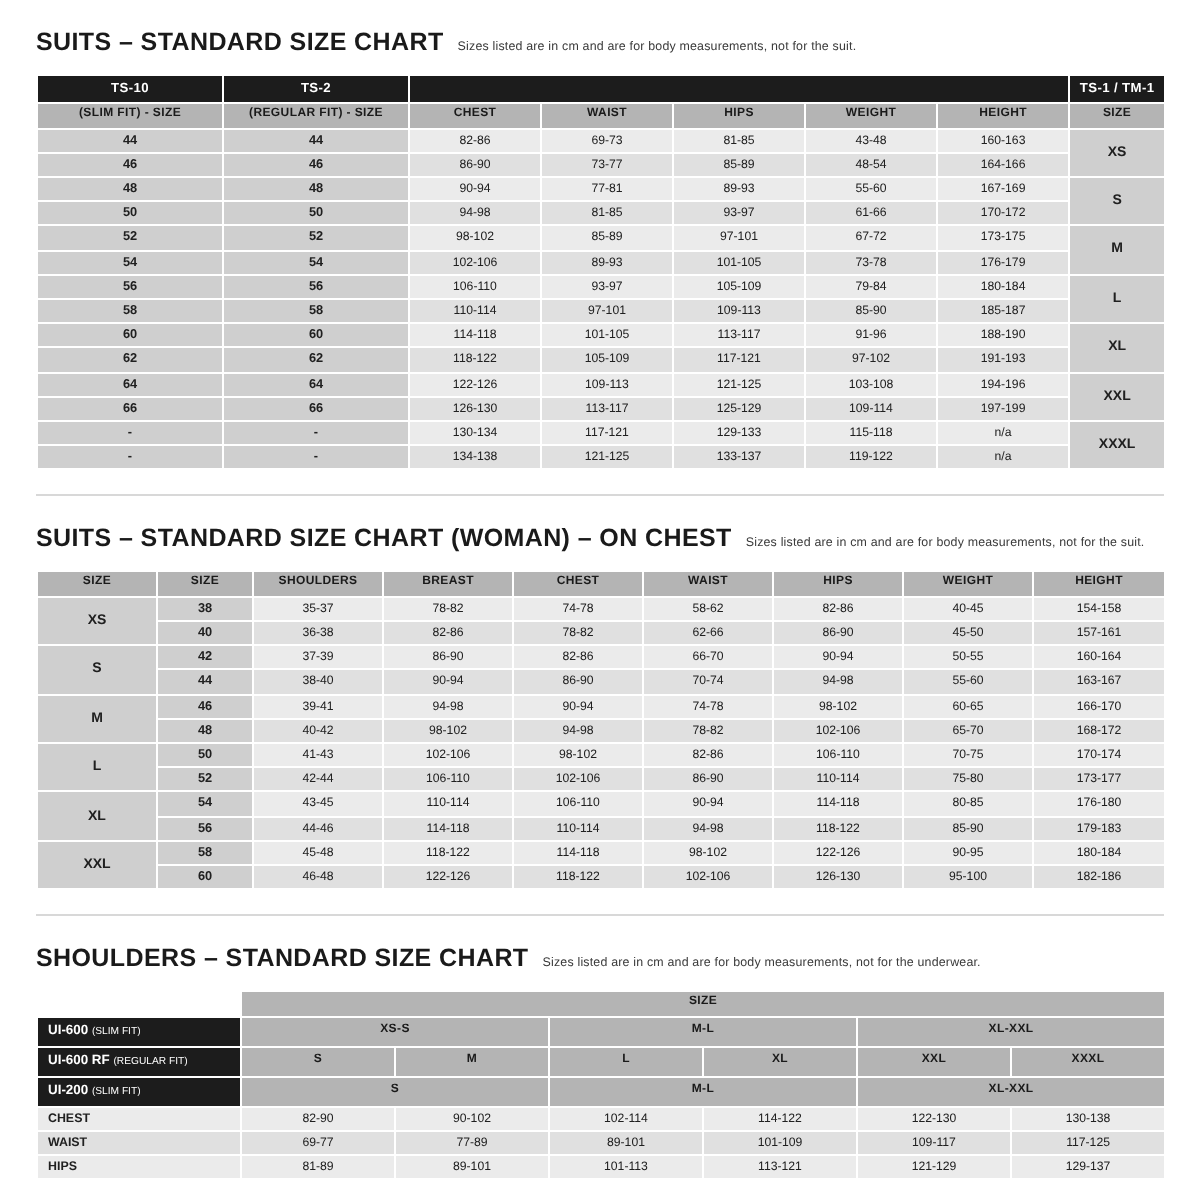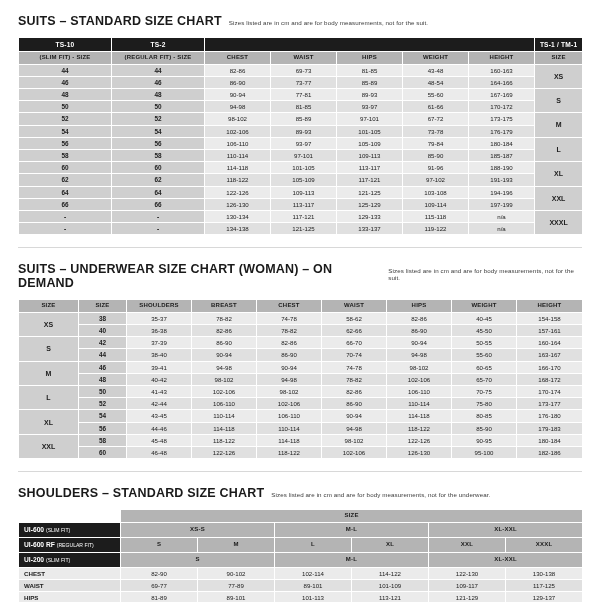--- a/index.html
+++ b/index.html
@@ -291,21 +291,21 @@
             <td class="cell-mid">n/a</td>
           </tr>
         </tbody>
     </table>
   </div>
 
   <div class="divider"></div>
 
   <div class="section">
     <div class="sec-head">
-      <span class="sec-title">SUITS – UNDERWEAR SIZE CHART (WOMAN) – ON DEMAND</span>
+      <span class="sec-title">SUITS – STANDARD SIZE CHART (WOMAN) – ON CHEST</span>
       <span class="sec-sub">Sizes listed are in cm and are for body measurements, not for the suit.</span>
     </div>
     <table>
       <colgroup>
         <col style="width:60px">
           <col style="width:48px">
         <col style="width:65px">
           <col style="width:65px">
           <col style="width:65px">
           <col style="width:65px">

